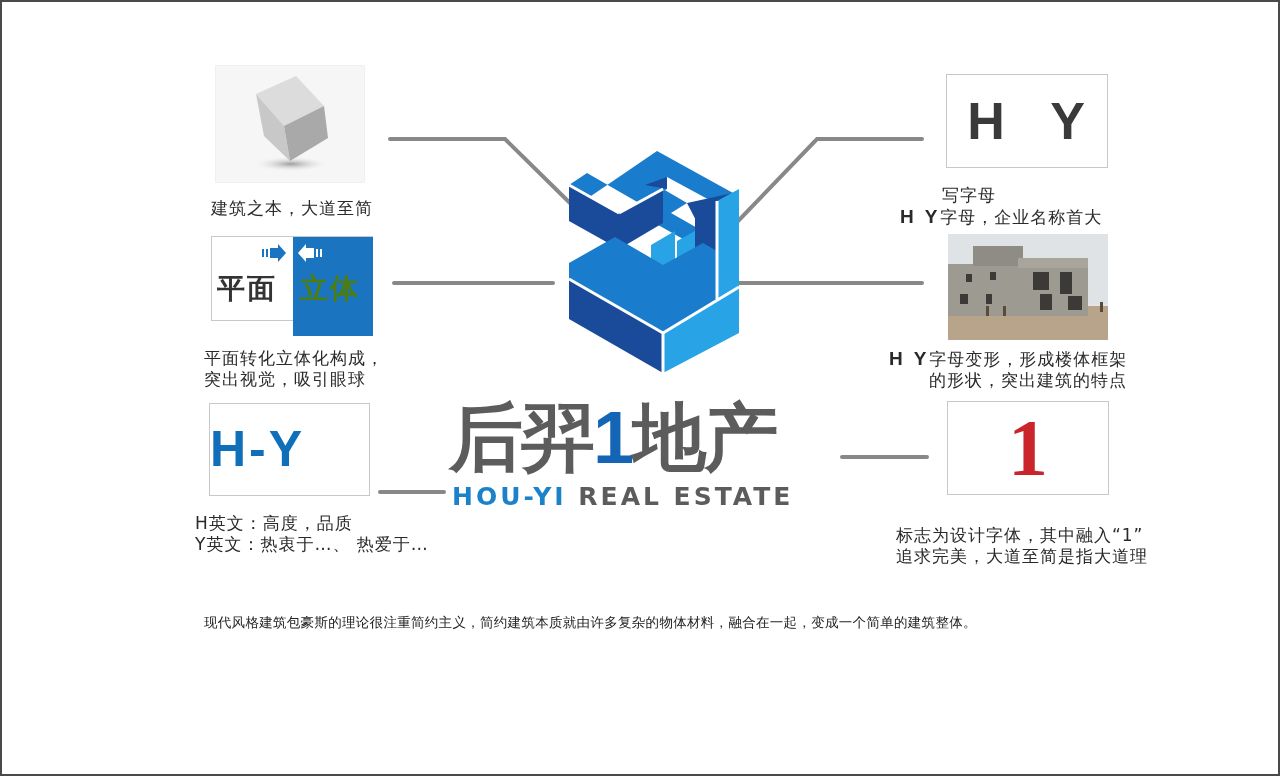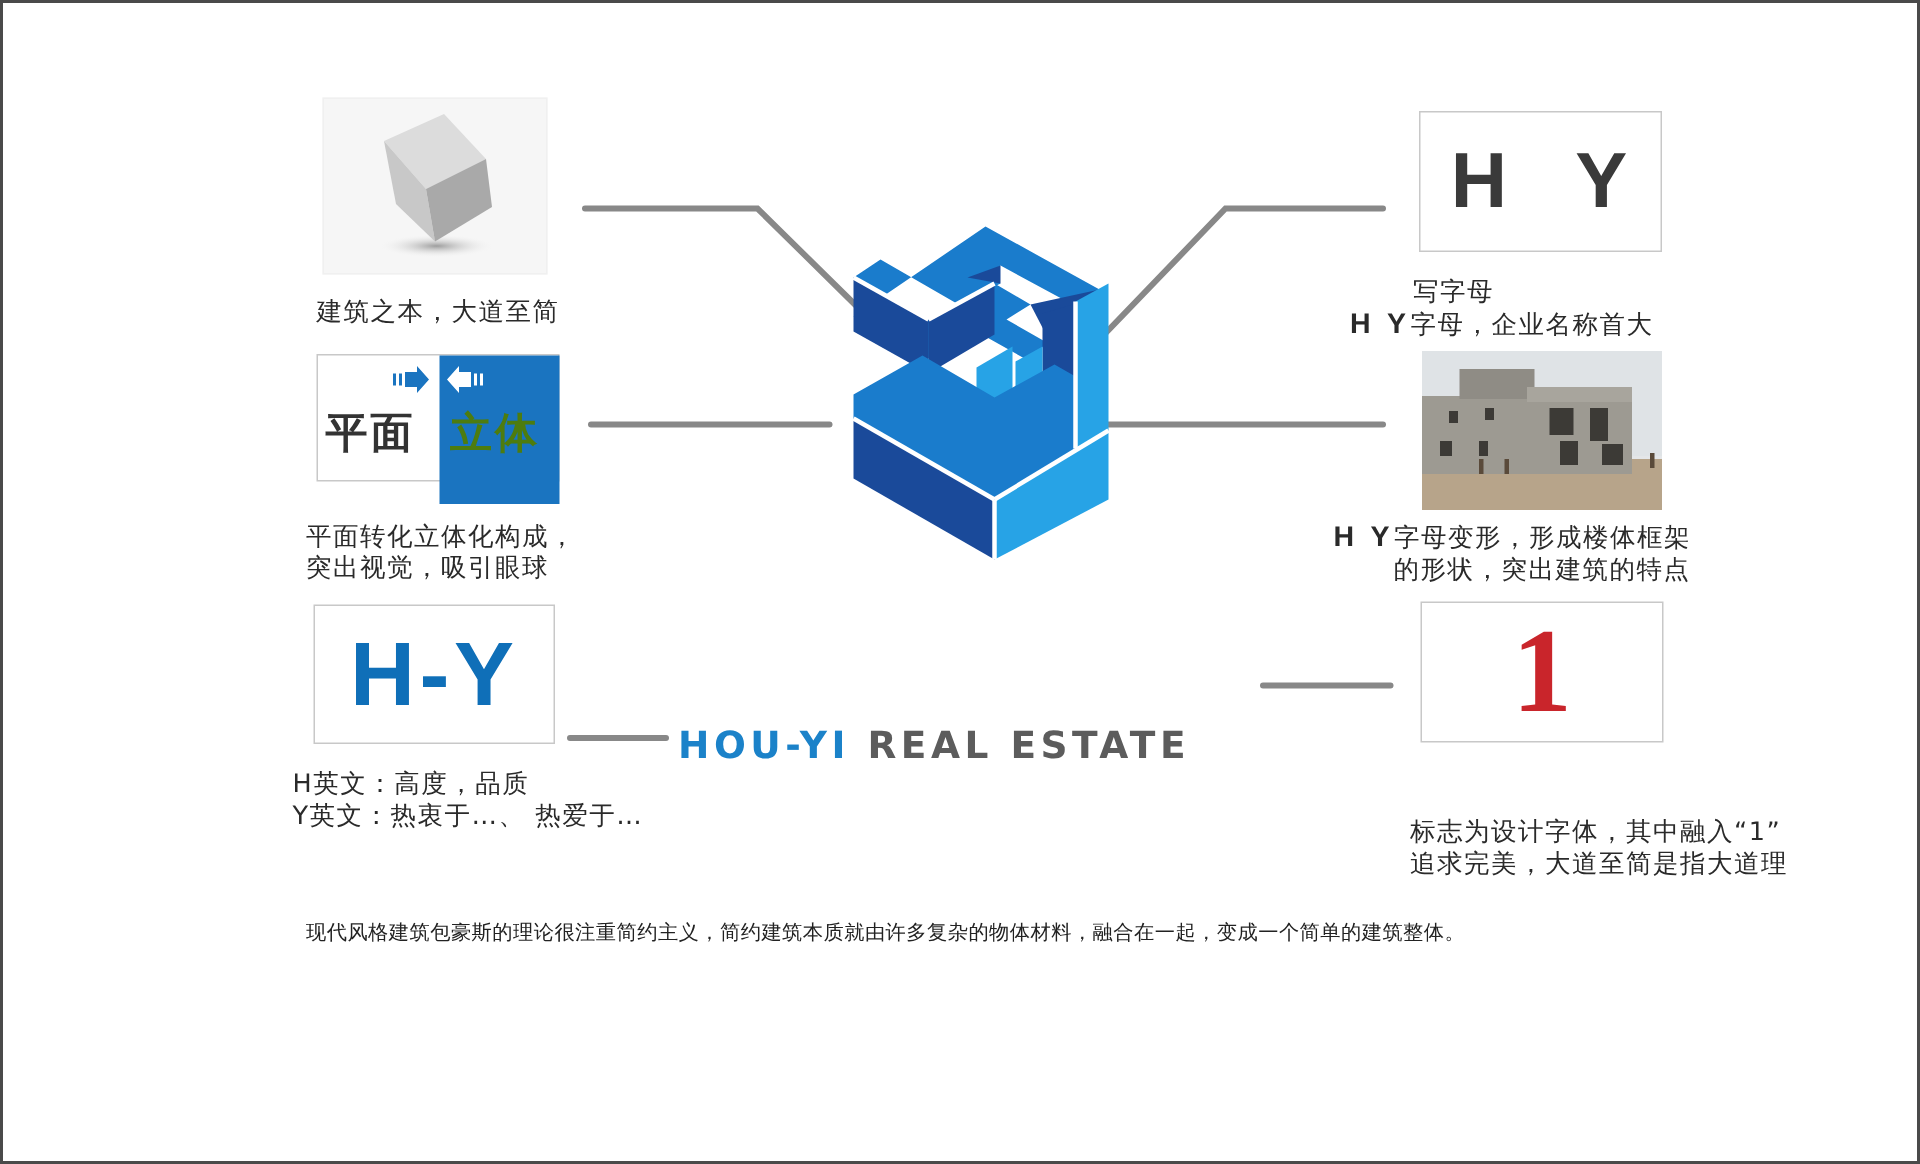--- a/index.html
+++ b/index.html
@@ -4,21 +4,21 @@
 <style>
   html, body { margin:0; padding:0; }
   body { width:1280px; height:776px; overflow:hidden; background:#ffffff; font-family:"DejaVu Sans", sans-serif; }
   .frame { position:absolute; left:0; top:0; width:1276px; height:772px; border:2px solid #4a4a4a; background:#fff; }
   .abs { position:absolute; }
   .box { position:absolute; border:1px solid #c8c8c8; background:#fff; box-sizing:border-box; }
   .caption { position:absolute; color:#2a2a2a; font-size:17px; line-height:21px; letter-spacing:1px; white-space:nowrap; }
   .caption b { font-family:"Liberation Sans", sans-serif; font-weight:bold; font-size:19px; letter-spacing:3px; }
   .footer { position:absolute; left:202px; top:610px; font-size:13.5px; line-height:21px; color:#222; letter-spacing:0.3px; white-space:nowrap; }
   .big-hy { font-family:"Liberation Sans", sans-serif; font-weight:bold; color:#3a3a3a; font-size:52px; letter-spacing:16px; text-align:center; }
-  .hy-blue { font-family:"Liberation Sans", sans-serif; font-weight:bold; color:#0f6fb8; font-size:60px; text-align:center; letter-spacing:3px; }
+  .hy-blue { font-family:"Liberation Sans", sans-serif; font-weight:bold; color:#0f6fb8; font-size:50px; letter-spacing:3px; }
   .one-red { font-family:"Liberation Serif", serif; font-weight:bold; color:#c9252b; font-size:80px; text-align:center; }
   .brand-cn { position:absolute; left:447px; top:395px; font-weight:bold; font-size:74px; color:#5c5c5c; letter-spacing:-2px; white-space:nowrap; line-height:80px; }
   .brand-cn .one { color:#1565b7; font-family:"Liberation Sans", sans-serif; }
   .brand-en { position:absolute; left:450px; top:480px; font-family:"DejaVu Sans", sans-serif; font-weight:bold; font-size:25px; color:#5c5c5c; letter-spacing:3px; white-space:nowrap; }
   .brand-en .blue { color:#1b82c9; }
 </style>
 </head>
 <body>
 
 <div class="frame">
@@ -100,20 +100,23 @@
     <g stroke="#fff" stroke-width="3" fill="none">
       <line x1="2" y1="38" x2="52" y2="66"></line>
       <line x1="52" y1="66" x2="96" y2="42"></line>
       <line x1="2" y1="132" x2="96" y2="186"></line>
       <line x1="96" y1="186" x2="172" y2="140"></line>
       <line x1="96" y1="186" x2="96" y2="226"></line>
       <line x1="150" y1="54" x2="150" y2="152"></line>
     </g>
   </svg>
 
+  <div class="brand-cn">
+    <span>后羿</span><span class="one">1</span><span>地产</span>
+  </div>
   <div class="brand-en">
     <span class="blue">HOU-YI</span><span> REAL ESTATE</span>
   </div>
 
   <div class="box" style="left:944px;top:72px;width:162px;height:94px;">
     <div class="big-hy" style="line-height:92px;padding-left:14px;">H Y</div>
   </div>
   <div class="caption" style="left:898px;top:183px;">
     <div style="padding-left:42px;">写字母</div>
     <div><b>H Y</b><span>字母，企业名称首大</span></div>
@@ -144,21 +147,21 @@
     </svg>
   </div>
   <div class="caption" style="left:887px;top:346px;">
     <div><b>H Y</b><span>字母变形，形成楼体框架</span></div>
     <div style="padding-left:40px;">的形状，突出建筑的特点</div>
   </div>
 
   <div class="box" style="left:945px;top:399px;width:162px;height:94px;">
     <div class="one-red" style="line-height:92px;">1</div>
   </div>
-  <div class="caption" style="left:894px;top:543px;margin-left:44px;">
+  <div class="caption" style="left:894px;top:523px;">
     <div>标志为设计字体，其中融入“1”</div>
     <div>追求完美，大道至简是指大道理</div>
   </div>
 
   <div class="footer">
     <div>现代风格建筑包豪斯的理论很注重简约主义，简约建筑本质就由许多复杂的物体材料，融合在一起，变成一个简单的建筑整体。</div>
   </div>
 </div>
 
 </body></html>

